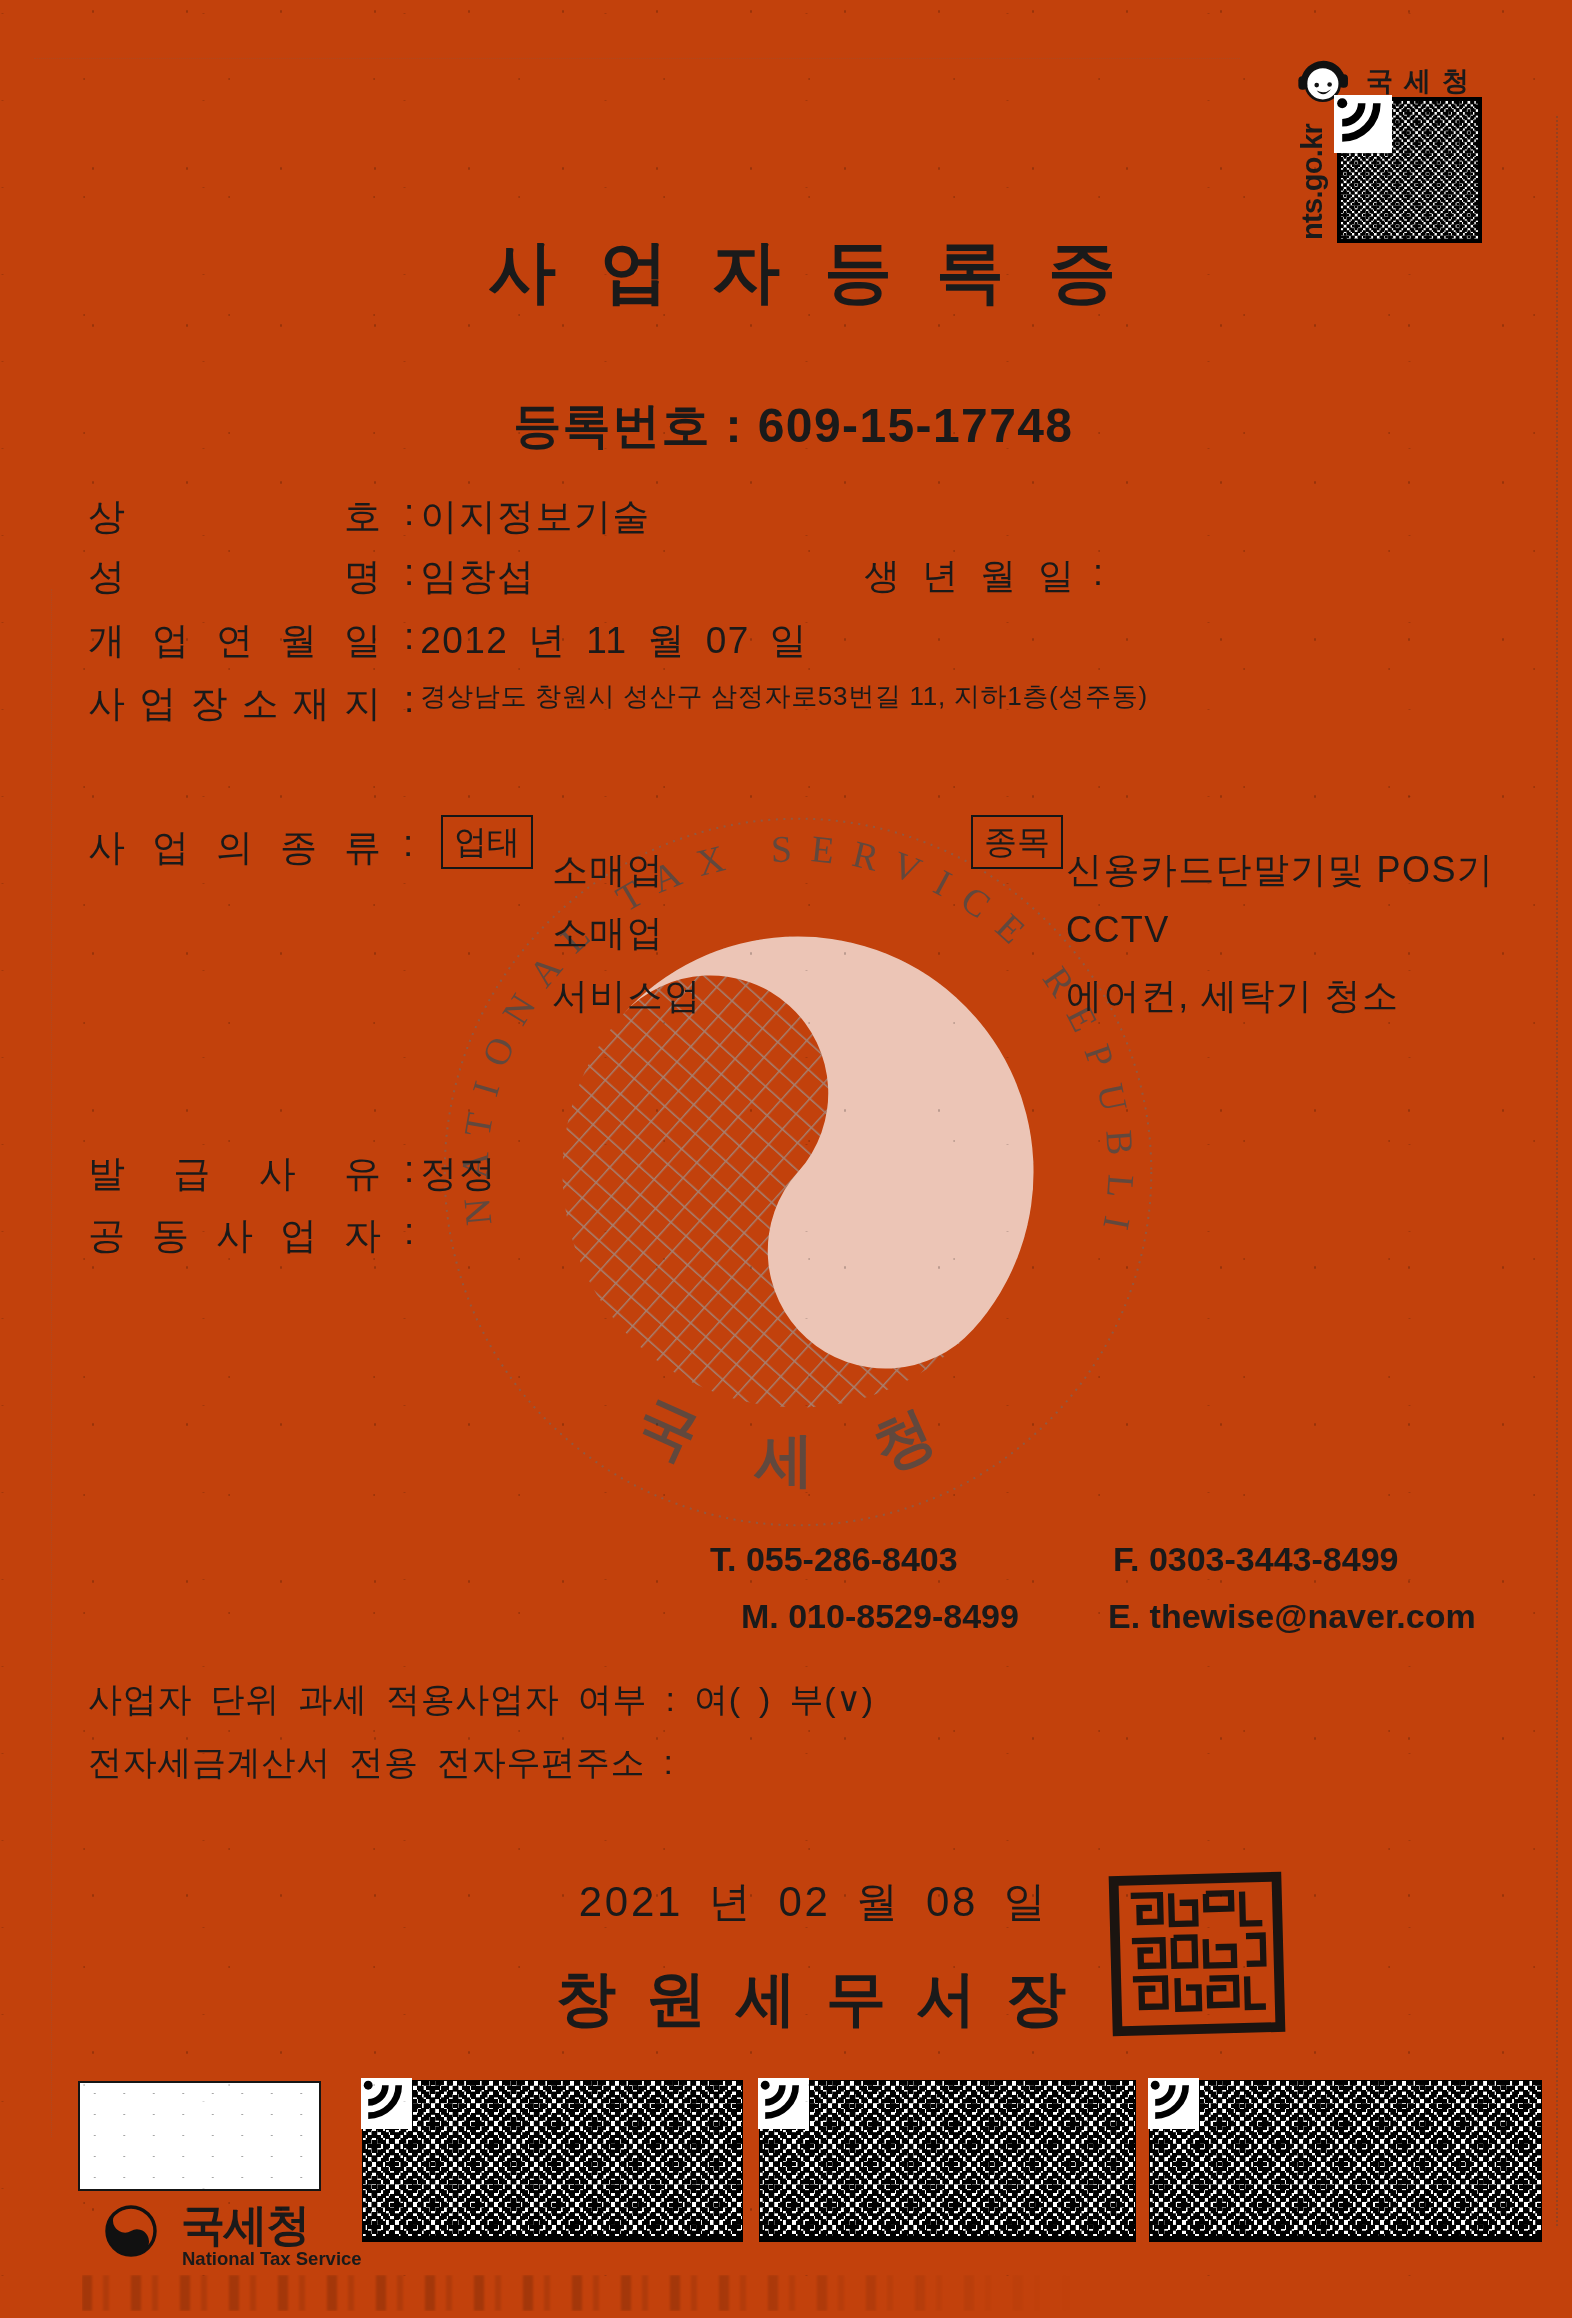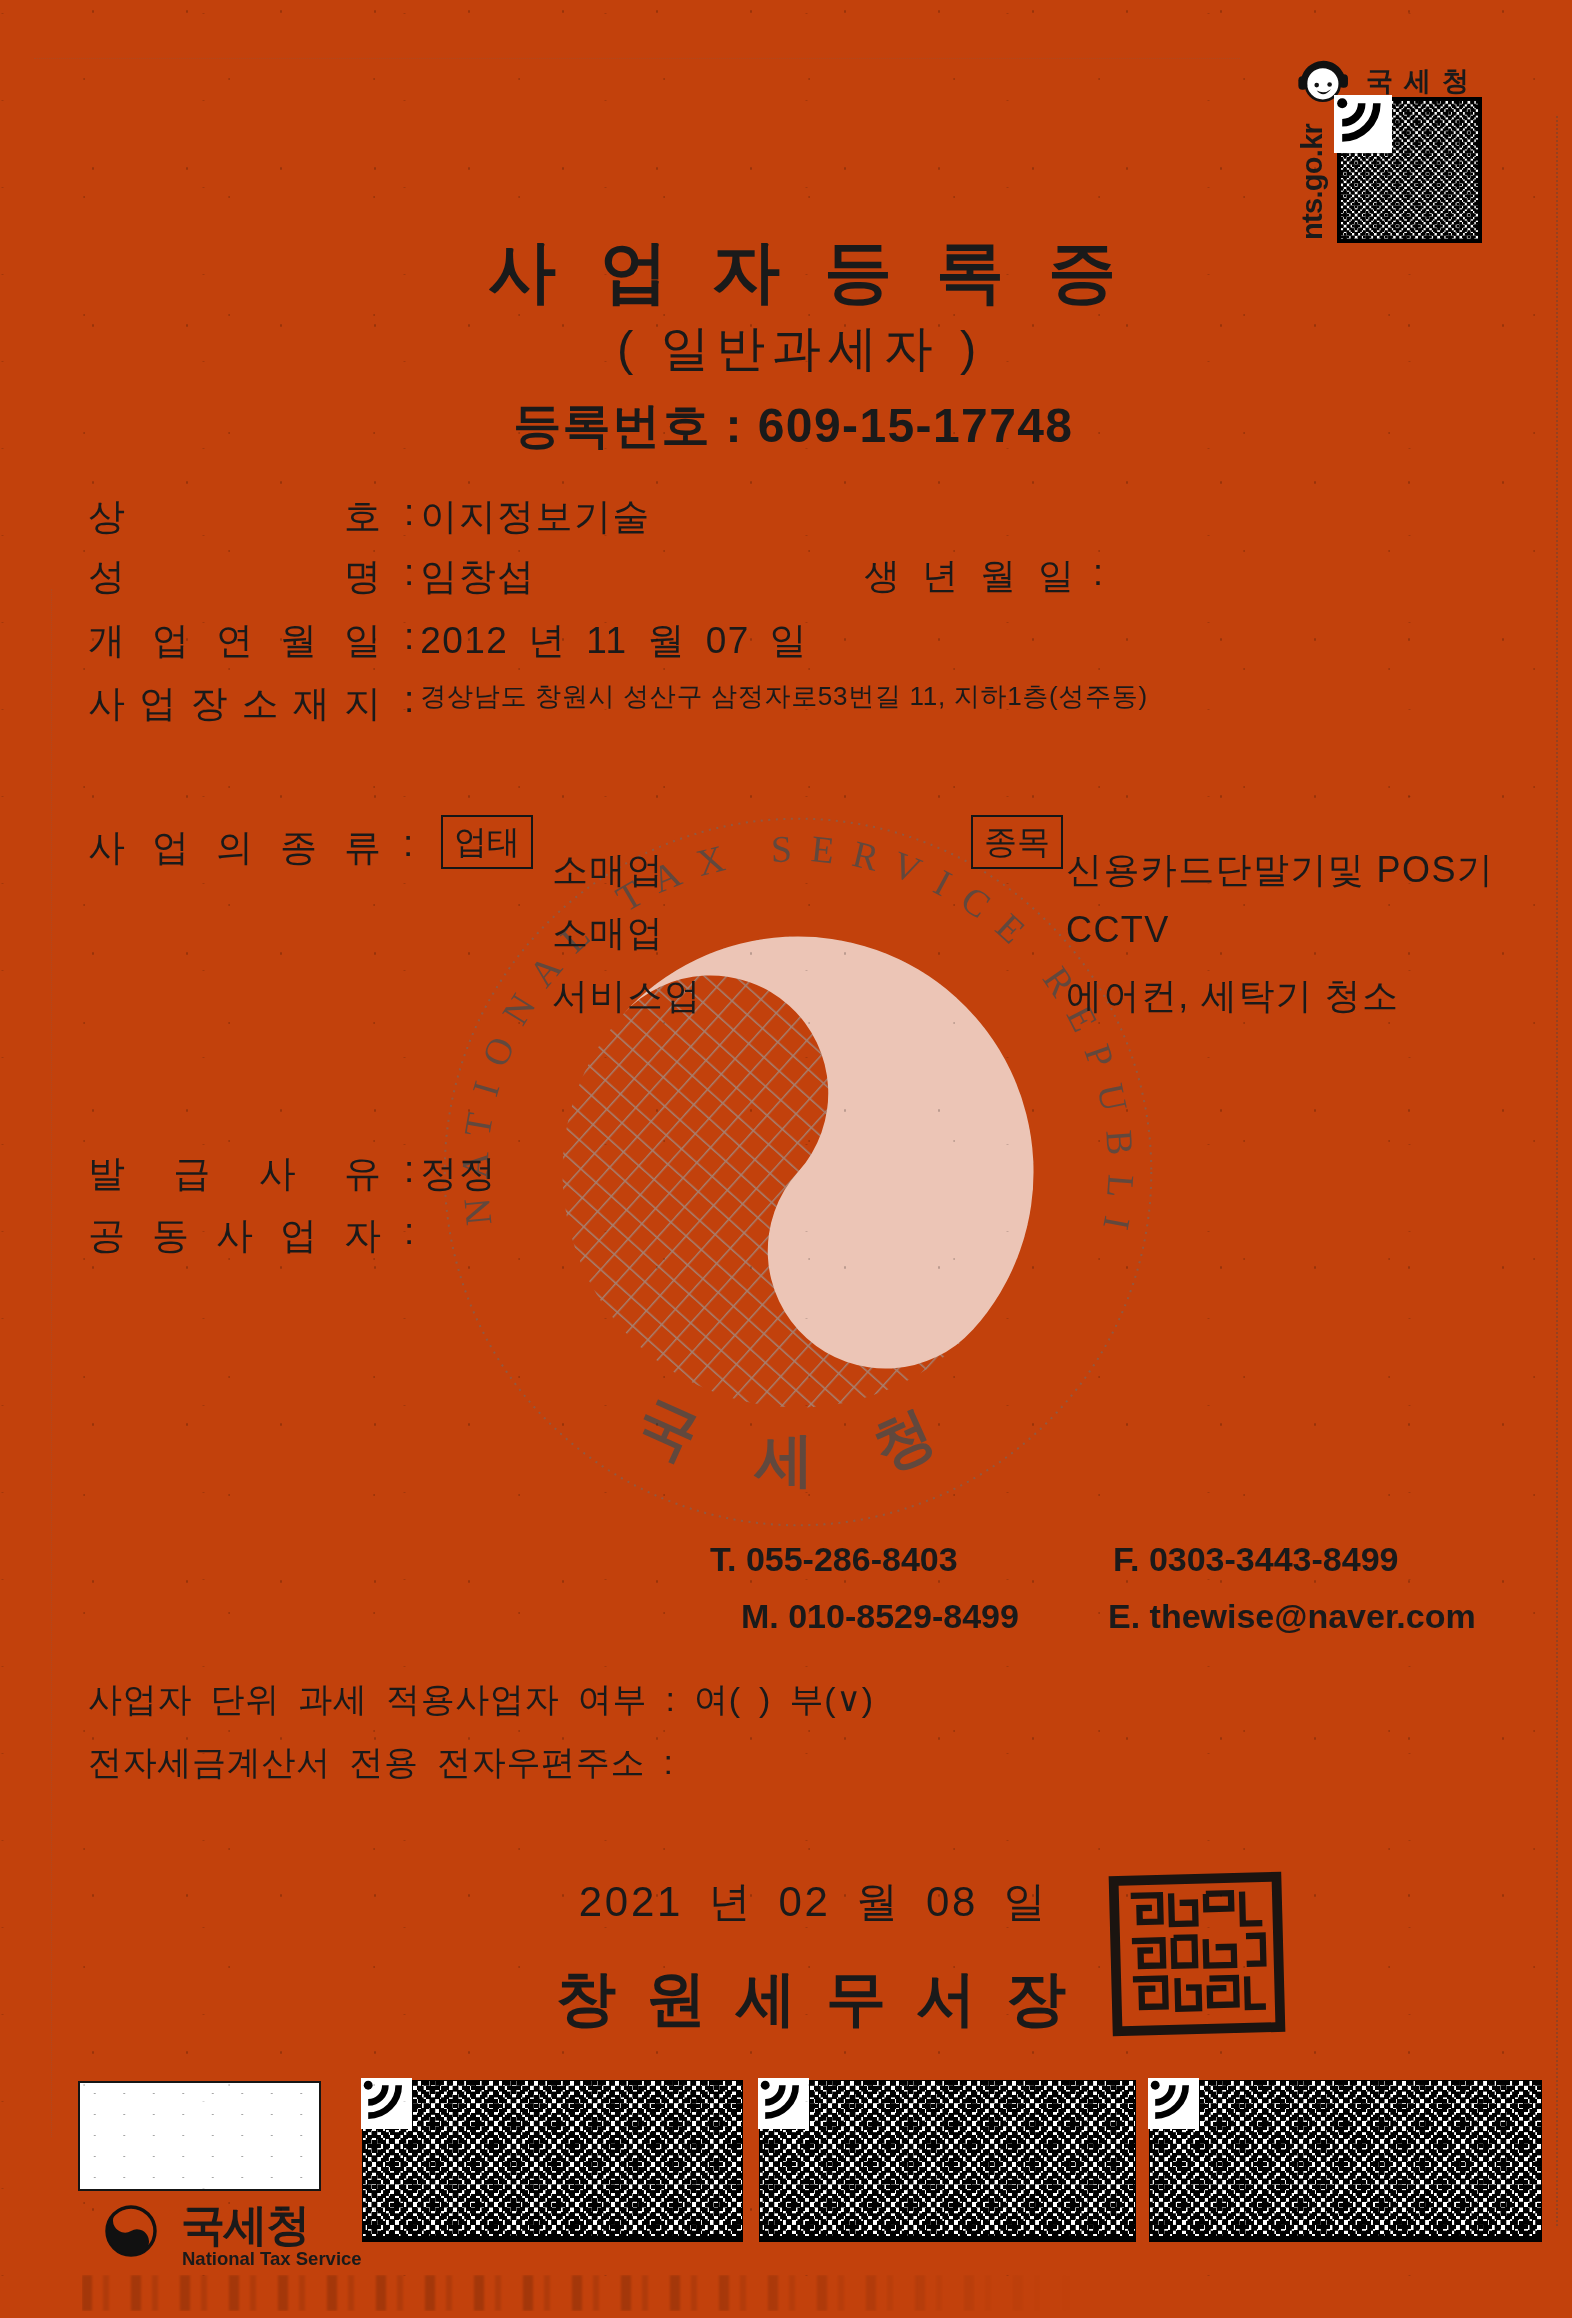--- a/index.html
+++ b/index.html
@@ -136,21 +136,20 @@
   <div class="qr"></div>
   <div class="arc-badge qr-arc">
     <svg viewBox="0 0 92 92" width="58" height="58">
       <circle cx="13" cy="13" r="8" fill="#000"></circle>
       <path d="M13,44 A31,31 0 0 0 44,13" fill="none" stroke="#000" stroke-width="12"></path>
       <path d="M13,68 A55,55 0 0 0 68,13" fill="none" stroke="#000" stroke-width="12"></path>
     </svg>
   </div>
 
   <div class="title">사업자등록증</div>
-  <div class="subtitle">( 일반과세자 )</div>
   <div class="regline">
     <span>등록번호</span>
     <span>:</span>
     <span>609-15-17748</span>
   </div>
 
   <div class="row r1">
     <span class="jlabel">
         <span>상</span>
         <span>호</span>

